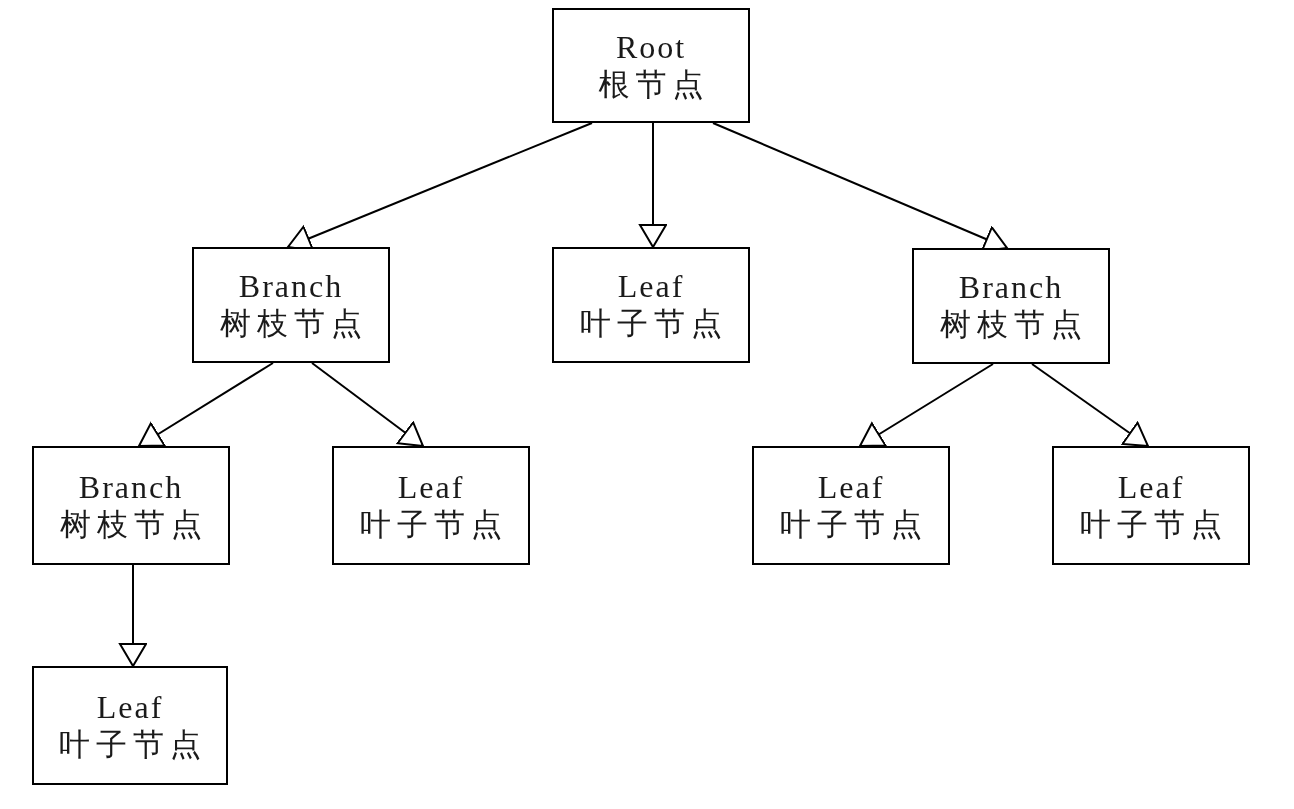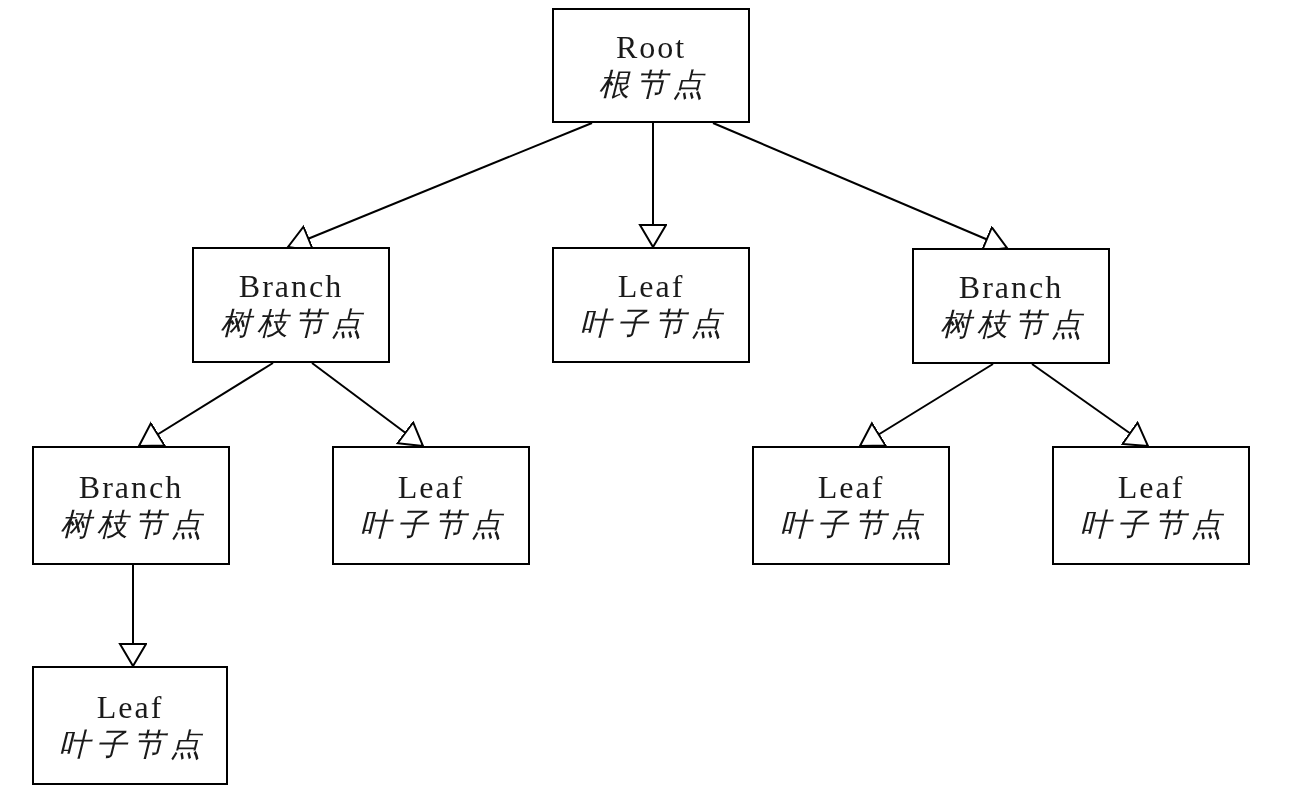--- a/index.html
+++ b/index.html
@@ -39,21 +39,20 @@
     line-height: 38px;
     letter-spacing: 2px;
     white-space: nowrap;
   }
   .tree-node .label-zh {
     font-size: 31px;
     line-height: 38px;
     letter-spacing: 6px;
     text-indent: 6px;
     white-space: nowrap;
-    font-style: italic;
   }
   .edge-line {
     stroke: #000000;
     stroke-width: 2;
     fill: none;
   }
 </style>
 </head>
 <body>
 

